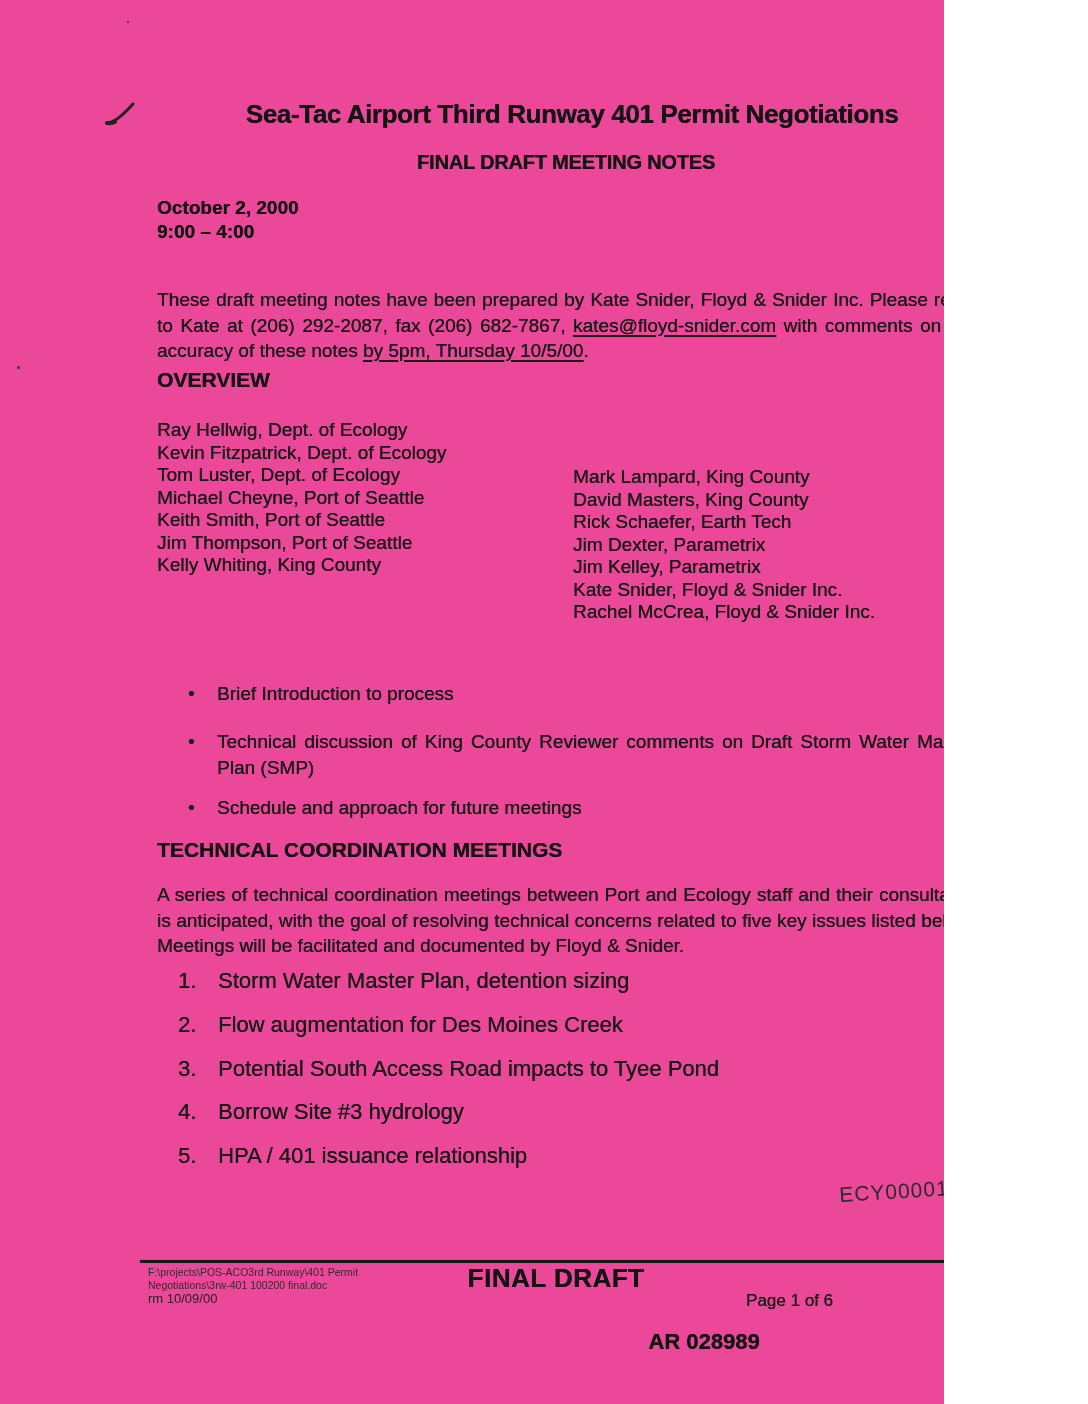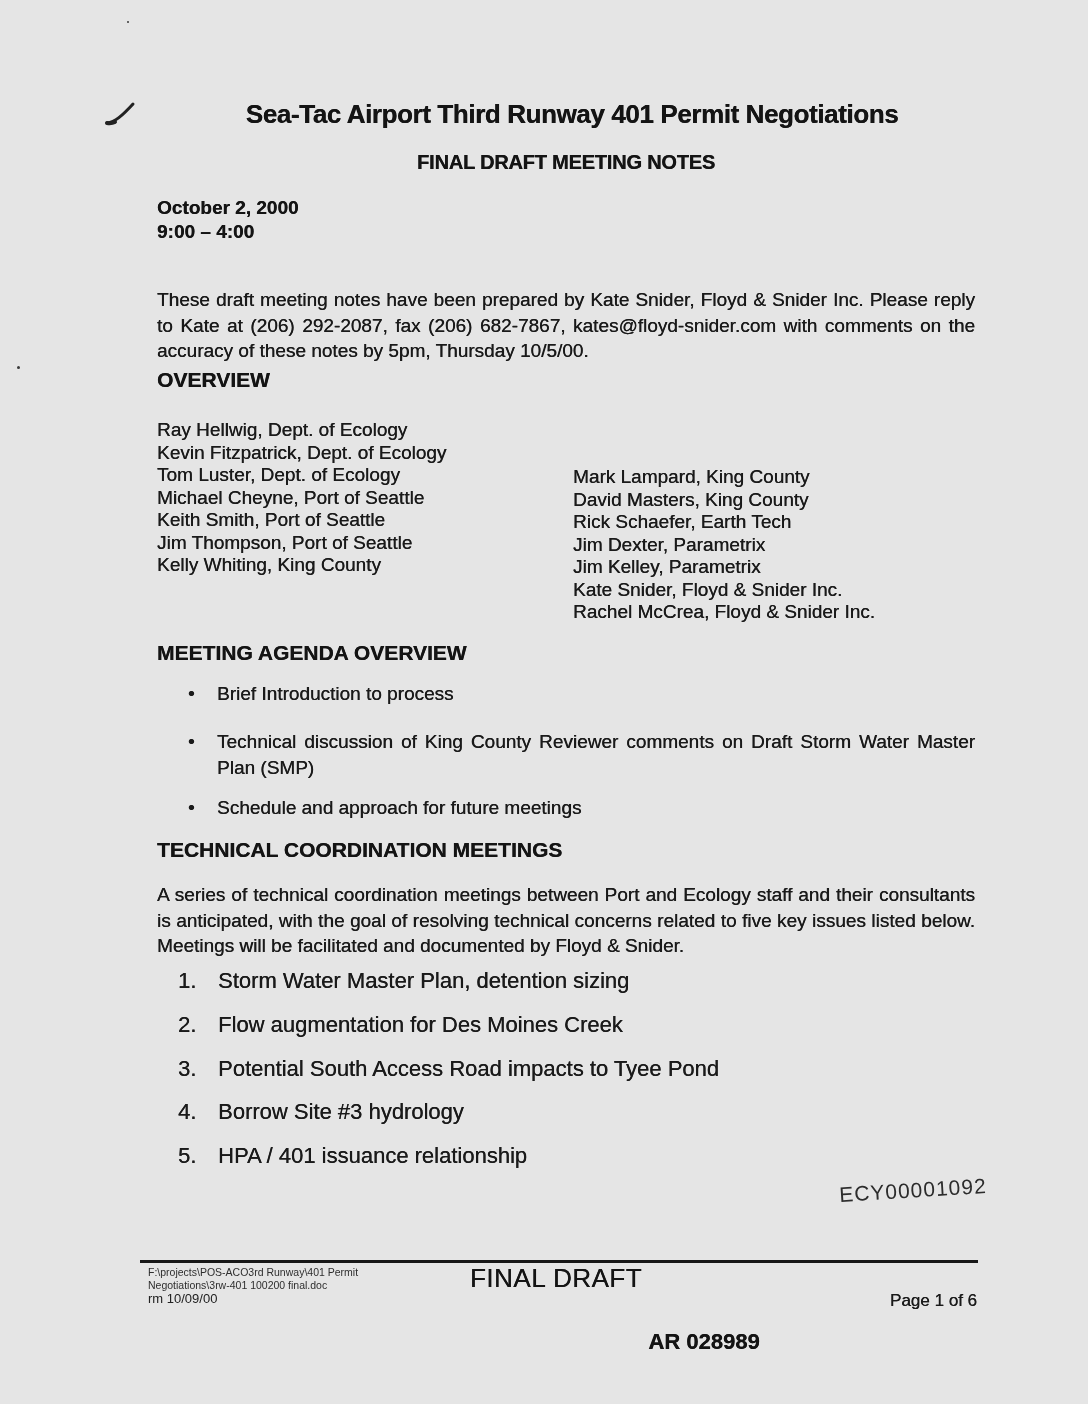--- a/index.html
+++ b/index.html
@@ -1,18 +1,18 @@
 <!DOCTYPE html>
 <html><head>
 <meta charset="utf-8">
 <style>
   html,body { margin:0; padding:0; background:#ffffff; }
   .page {
-    position:relative; width:1088px; height:1404px;
-    background:#e5e5e5; overflow:hidden;
+    position:relative; width:944px; height:1404px;
+    background:#ec4899; overflow:hidden;
     font-family:"Liberation Sans", sans-serif;
     color:#1a1a1a;
     text-shadow:0.3px 0 0 currentColor; 
   }
   .content { position:absolute; left:157px; top:0; width:818px; height:100%; }
 
   .doc-title {
     position:absolute; top:98px; left:0; width:100%; margin:0;
     text-align:center; font-size:26px; font-weight:bold; letter-spacing:-0.4px;
     line-height:32px; text-indent:12px; color:#141414;
@@ -25,21 +25,21 @@
   .doc-datetime {
     position:absolute; top:196px; left:0; width:100%;
     text-align:left; font-size:19px; font-weight:bold; line-height:24px;
     color:#141414;
   }
 
   .intro {
     position:absolute; top:287px; left:0; width:100%; margin:0;
     font-size:19px; line-height:25.5px; text-align:justify;
   }
-  .u { text-underline-offset:3px; text-decoration-thickness:1.5px; }
+  .u { text-decoration:underline; text-underline-offset:3px; text-decoration-thickness:1.5px; }
 
   .section-heading {
     position:absolute; left:0; margin:0;
     font-size:21px; font-weight:bold; line-height:25px; color:#141414;
   }
   .h-attendees { top:367px; }
   .h-agenda    { top:640px; }
   .h-technical { top:837px; }
 
   .att-cols {
@@ -74,21 +74,21 @@
   }
 
   .footer-rule { position:absolute; left:140px; top:1260px; width:838px; height:3px; background:#171717; }
   .footer-file {
     position:absolute; left:148px; top:1266px;
     font-size:10.5px; line-height:13px; color:#2e2e2e; text-shadow:none;
   }
   .footer-initials { font-size:13px; margin-top:0; color:#222; }
   .footer-status {
     position:absolute; left:0; top:1263px; width:1088px; margin:0;
-    text-align:center; font-size:26px; font-weight:normal; line-height:30px;
+    text-align:center; font-size:26px; font-weight:bold; line-height:30px;
     letter-spacing:0.5px; text-indent:24px; color:#141414;
   }
   .footer-page { position:absolute; right:111px; top:1291px; font-size:17px; line-height:20px; }
   .bates {
     position:absolute; left:0; top:1329px; width:1088px;
     text-align:center; font-size:22px; font-weight:bold; line-height:26px;
     text-indent:320px; color:#141414;
   }
 
   .pen-mark { position:absolute; left:104px; top:96px; }
@@ -135,21 +135,20 @@
         <div class="att-line">Mark Lampard, King County</div>
         <div class="att-line">David Masters, King County</div>
         <div class="att-line">Rick Schaefer, Earth Tech</div>
         <div class="att-line">Jim Dexter, Parametrix</div>
         <div class="att-line">Jim Kelley, Parametrix</div>
         <div class="att-line">Kate Snider, Floyd &amp; Snider Inc.</div>
         <div class="att-line">Rachel McCrea, Floyd &amp; Snider Inc.</div>
       </div>
     </div>
 
-    <h3 class="section-heading h-agenda">MEETING AGENDA OVERVIEW</h3>
 
     <div class="bullet-item b1">
       <span class="bullet-dot"></span>
       <span>Brief Introduction to process</span>
     </div>
     <div class="bullet-item b2">
       <span class="bullet-dot"></span>
       <span>Technical discussion of King County Reviewer comments on Draft Storm Water Master Plan (SMP)</span>
     </div>
     <div class="bullet-item b3">

